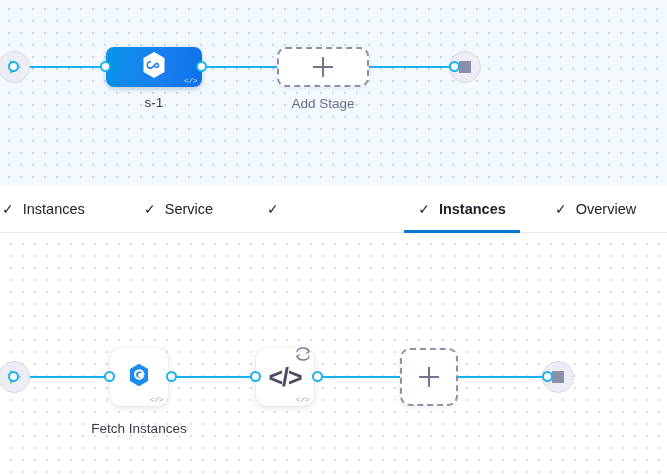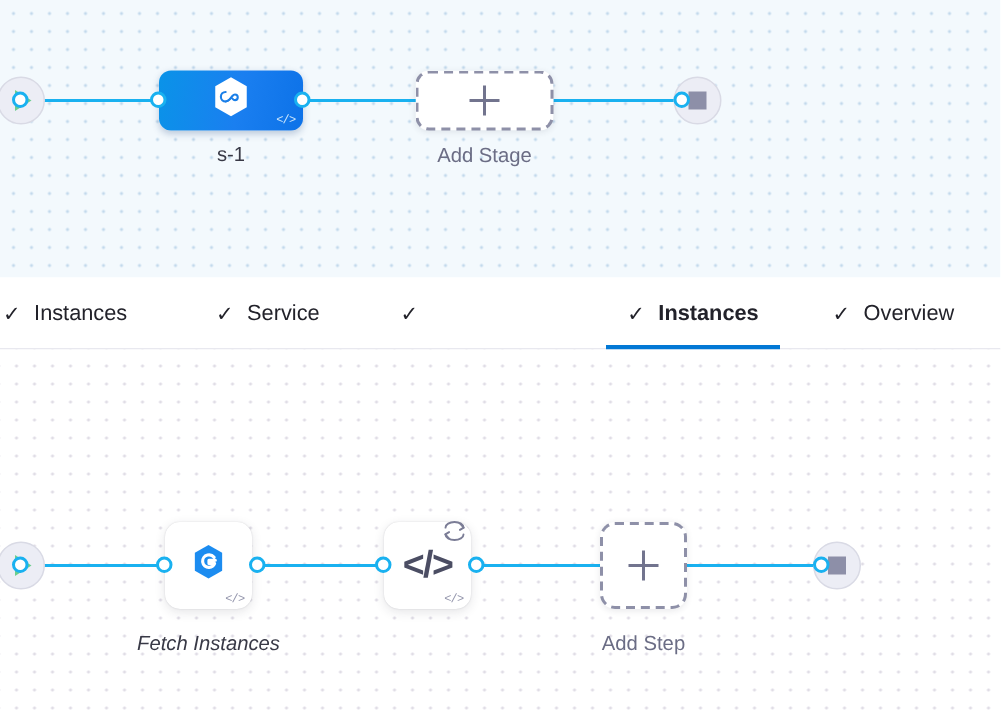--- a/index.html
+++ b/index.html
@@ -225,41 +225,40 @@
       <span class="step-icon">
         <svg width="26" height="26" viewBox="0 0 32 32">
           <path d="M16 2.2 L27.2 8.6 L27.2 23.4 L16 29.8 L4.8 23.4 L4.8 8.6 Z" fill="#1c8cf0"></path>
           <path d="M20.6 12.4 c-1.3-1.6-3.4-2.4-5.4-1.9 c-2.6 0.6-4.3 3.0-4.0 5.6 c0.3 2.7 2.7 4.7 5.4 4.5 c2.0-0.1 3.7-1.4 4.4-3.2 l-4.6 0 l0-2.6 l5.2 0" fill="none" stroke="#ffffff" stroke-width="2.6" stroke-linecap="round" stroke-linejoin="round"></path>
         </svg>
       </span>
       <span class="code-badge-dark">&lt;/&gt;</span>
     </div>
     <div class="port" style="left:104px; top:138px;"></div>
     <div class="port" style="left:166px; top:138px;"></div>
-    <div class="node-label" style="left:59px; top:188px; width:160px;font-style:italic;">Fetch Instances</div>
+    <div class="node-label" style="left:59px; top:188px; width:160px;">Fetch Instances</div>
 
     <div class="step-node" style="left:256px; top:115px;">
       <span class="shell-glyph">&lt;/&gt;</span>
       <span class="code-badge-dark">&lt;/&gt;</span>
     </div>
     <span class="loop-icon" style="left:294px; top:112px;">
       <svg width="18" height="18" viewBox="0 0 24 24" fill="none" stroke="#7b7d96" stroke-width="1.7" stroke-linecap="round" stroke-linejoin="round">
         <path d="M4 9 a8 5 0 0 1 16 0"></path>
         <path d="M20 15 a8 5 0 0 1 -16 0"></path>
         <polyline points="17,5.5 20.2,9 16.8,11"></polyline>
         <polyline points="7,18.5 3.8,15 7.2,13"></polyline>
       </svg>
     </span>
     <div class="port" style="left:250px; top:138px;"></div>
     <div class="port" style="left:312px; top:138px;"></div>
 
     <div class="add-box step-add" style="left:400px; top:115px;">
       <div class="plus"></div>
     </div>
-    <div class="node-label muted" style="left:379px; top:188px; width:100px;">Add Step</div>
 
     <div class="terminal" style="left:542px; top:128px;">
       <div class="stop-sq"></div>
     </div>
     <div class="port" style="left:542px; top:138px;"></div>
   </div>
 
 </div>
 
 </body></html>

